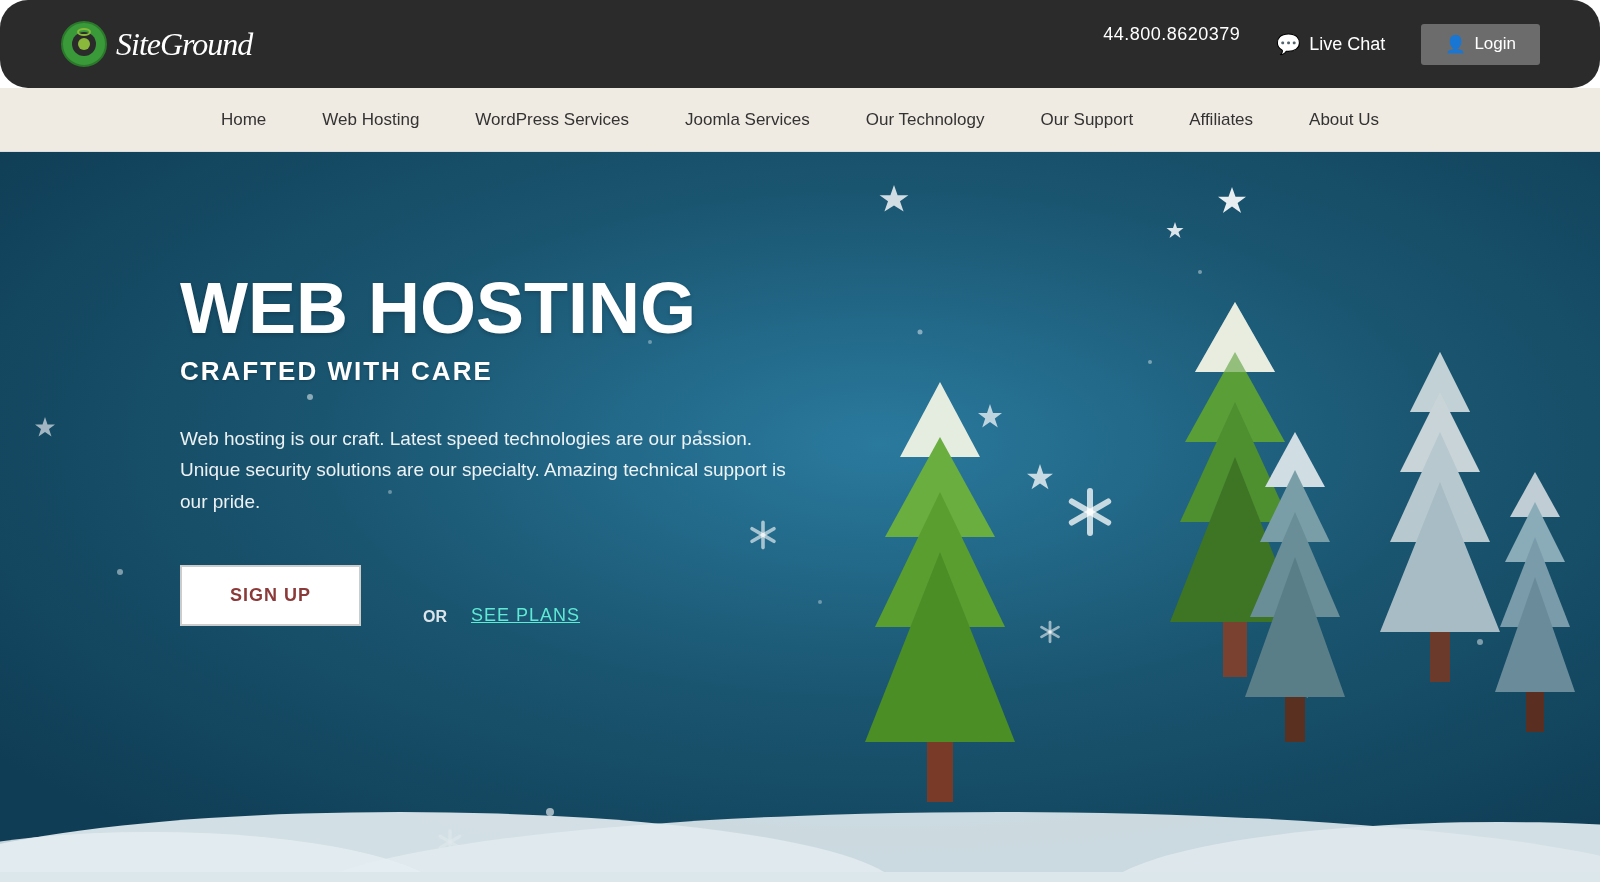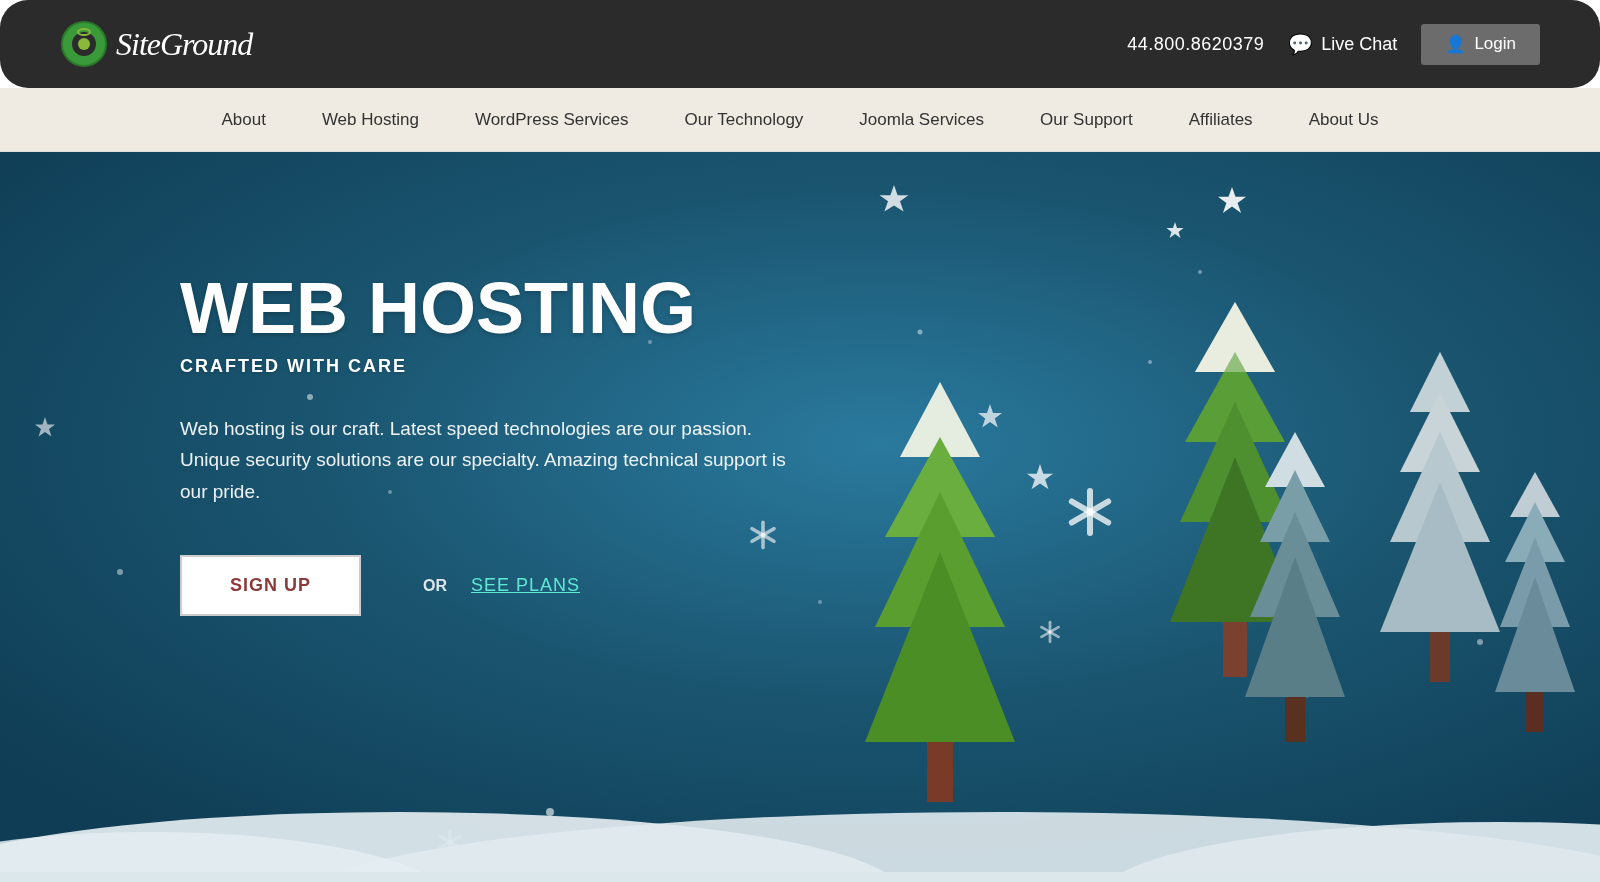--- a/index.html
+++ b/index.html
@@ -27,22 +27,21 @@
     .logo-text {
       color: #fff;
       font-size: 32px;
       font-family: 'Georgia', cursive;
       font-style: italic;
       font-weight: 300;
       letter-spacing: -1px;
     }
     .top-right {
       display: flex;
-      align-items: center;
-      gap: 24px;
+      gap: 36px;
     }
     .phone-number {
       color: #fff;
       font-size: 18px;
       letter-spacing: 0.5px;
     }
     .live-chat-btn {
       display: flex;
       align-items: center;
       gap: 8px;
@@ -117,37 +116,37 @@
     .hero-title {
       color: #fff;
       font-size: 72px;
       font-weight: 900;
       line-height: 1;
       margin-bottom: 12px;
       text-shadow: 0 2px 4px rgba(0,0,0,0.2);
     }
     .hero-subtitle {
       color: #fff;
-      font-size: 18px;
+      font-size: 26px;
       font-weight: 700;
       letter-spacing: 2px;
       margin-bottom: 36px;
       text-shadow: 0 1px 3px rgba(0,0,0,0.2);
     }
     .hero-description {
       color: rgba(255,255,255,0.92);
       font-size: 19px;
       line-height: 1.65;
       margin-bottom: 48px;
       max-width: 620px;
       margin-top: 8px;
     }
     .hero-actions {
       display: flex;
-      align-items: center;
+      align-items: flex-end;
       gap: 24px;
     }
     .sign-up-btn {
       background: #fff;
       color: #8b3a3a;
       border: 2px solid #ccc;
       padding: 18px 48px;
       font-size: 18px;
       font-weight: 700;
       letter-spacing: 1px;
@@ -192,25 +191,25 @@
       <span>Live Chat</span>
     </a>
     <button class="login-btn">
       <span>👤</span>
       <span>Login</span>
     </button>
   </div>
 </div>
 
 <nav class="nav-bar">
-  <span class="nav-item">About</span>
+  <span class="nav-item">Home</span>
   <span class="nav-item">Web Hosting</span>
   <span class="nav-item">WordPress Services</span>
+  <span class="nav-item">Joomla Services</span>
   <span class="nav-item">Our Technology</span>
-  <span class="nav-item">Joomla Services</span>
   <span class="nav-item">Our Support</span>
   <span class="nav-item">Affiliates</span>
   <span class="nav-item">About Us</span>
 </nav>
 
 <div class="hero">
 
   <svg style="position:absolute;inset:0;width:100%;height:100%;z-index:1;" viewBox="0 0 1600 730" preserveAspectRatio="xMidYMid slice" xmlns="http://www.w3.org/2000/svg">
 
     <defs>

